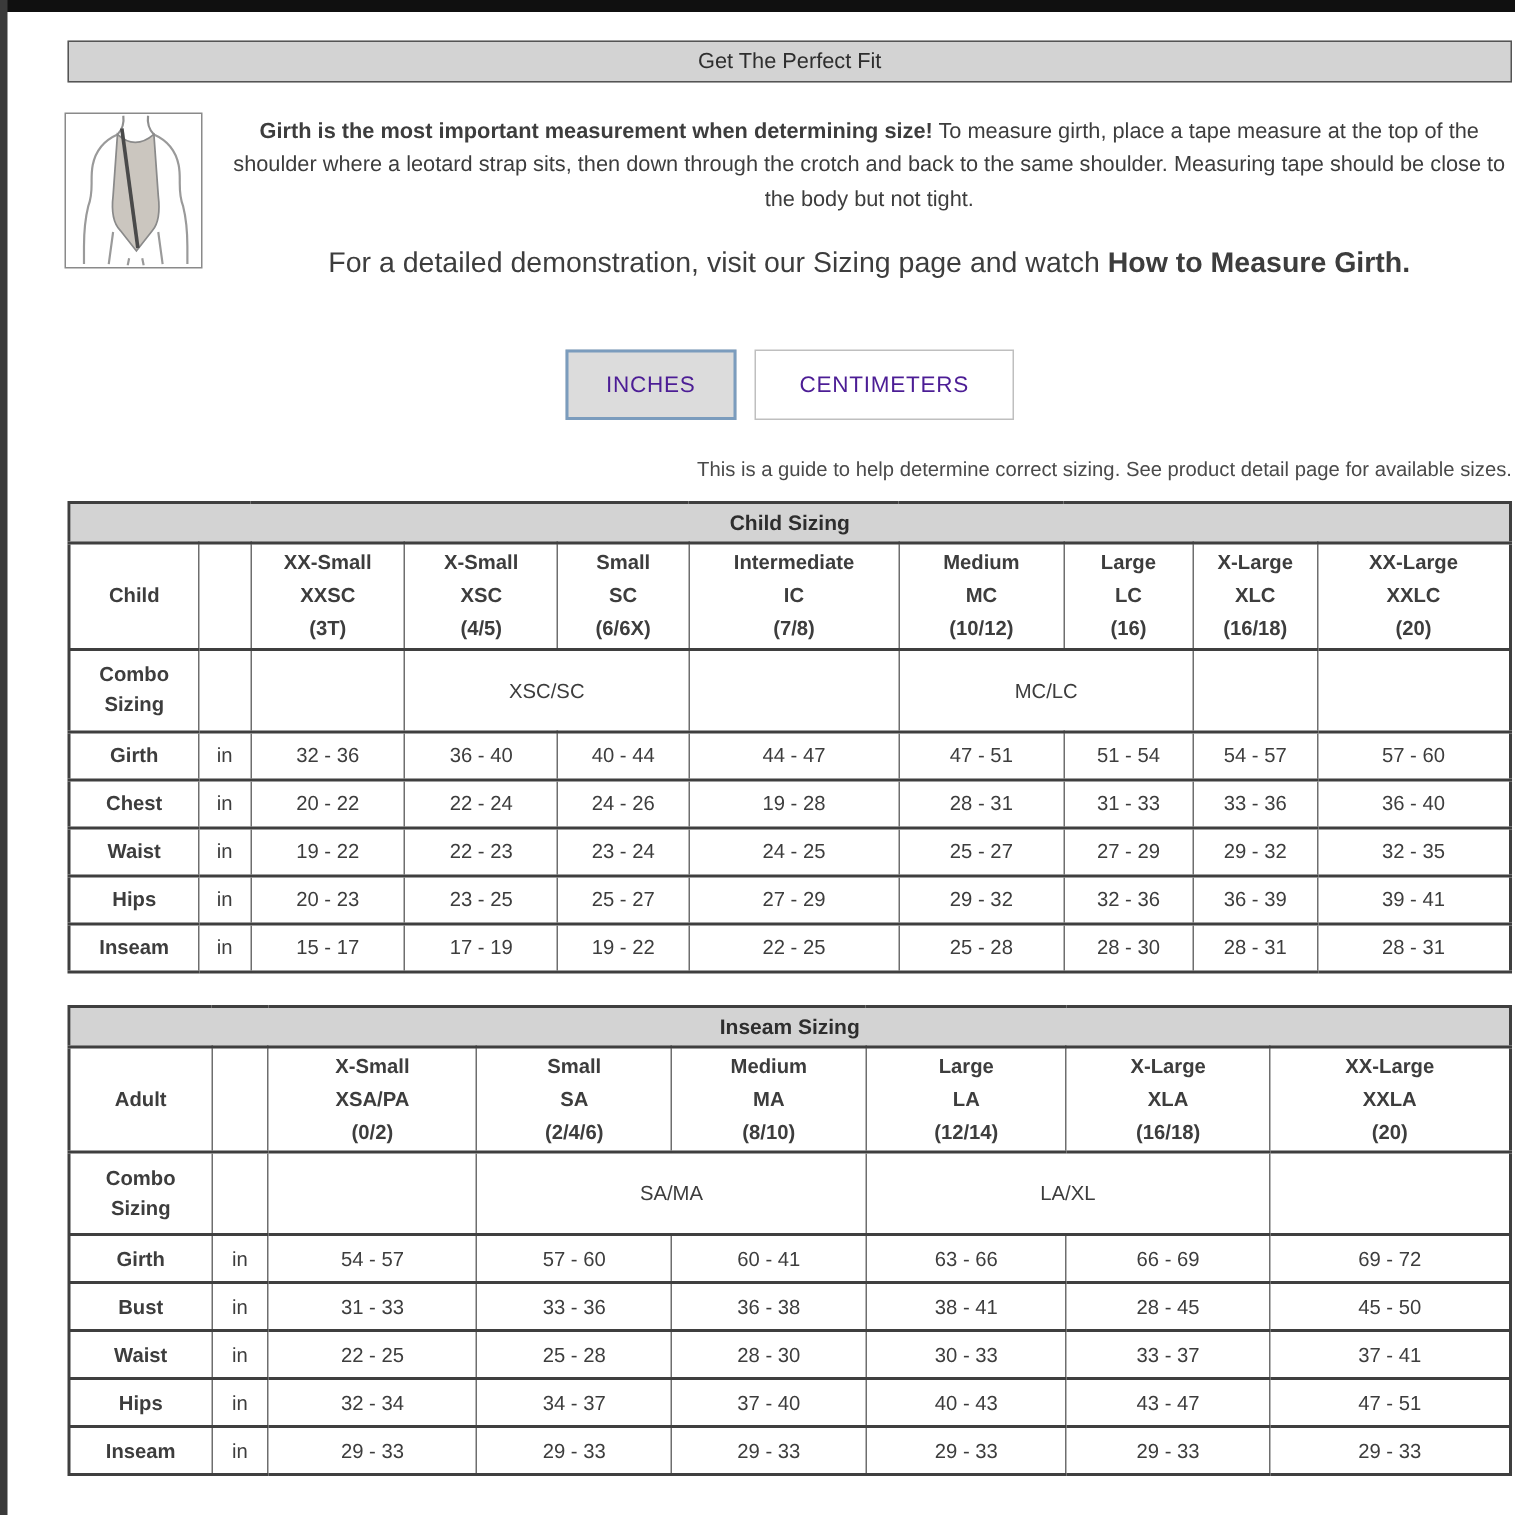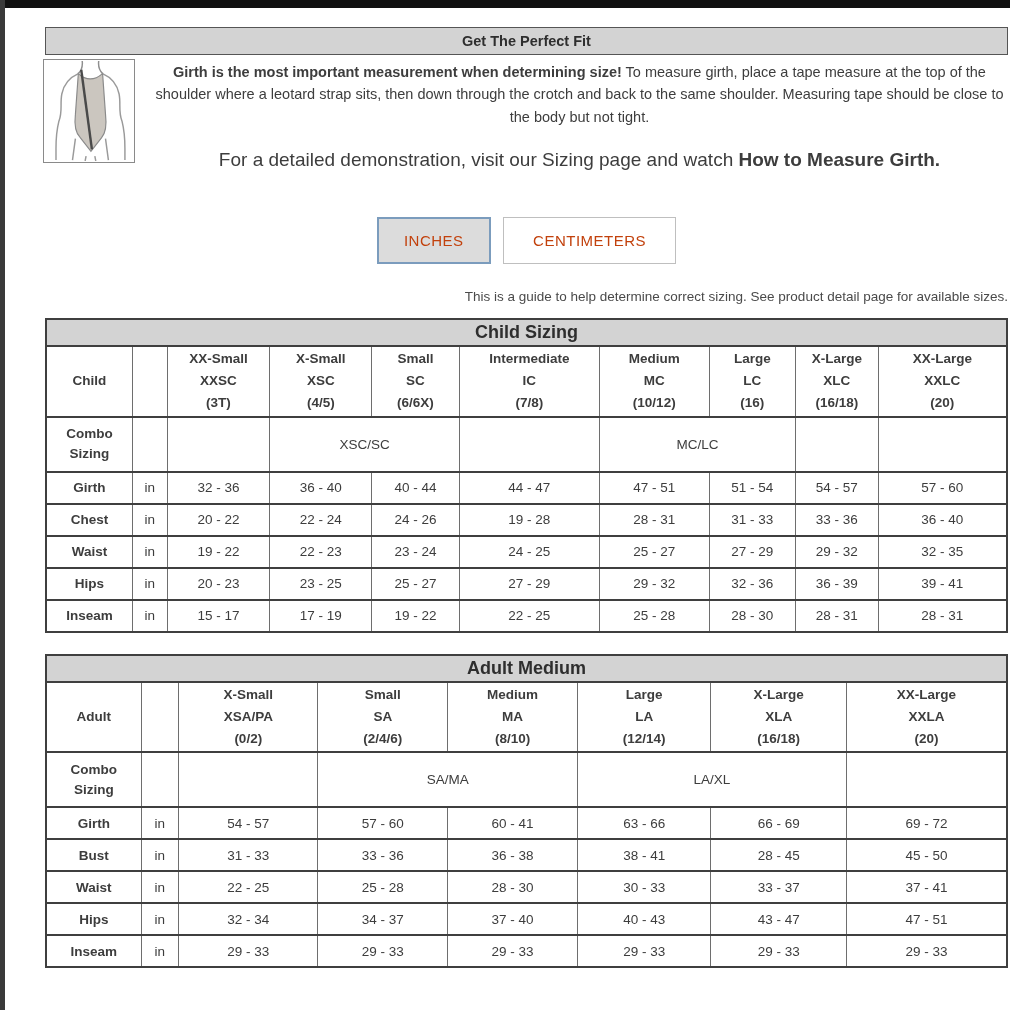--- a/index.html
+++ b/index.html
@@ -13,35 +13,35 @@
   body{
     width:1010px;height:1010px;position:relative;background:#ffffff;
     font-family:"Liberation Sans", sans-serif;color:var(--text);overflow:hidden;
   }
   .top-edge{position:absolute;left:0;top:0;width:1010px;height:8px;background:#101010;}
   .left-edge{position:absolute;left:0;top:0;width:5px;height:1010px;background:#3a3a3a;}
   .page{position:absolute;left:45px;top:8px;width:963px;}
 
   .title-bar{
     margin-top:19px;height:28px;line-height:26px;background:var(--band-bg);
-    border:1px solid #555;text-align:center;font-weight:bold;font-size:14.5px;color:#2e2e2e;
-  }
-
-  .intro{display:flex;margin-top:4px;}
+    border:1px solid #555;text-align:center;font-weight:normal;font-size:14.5px;color:#2e2e2e;
+  }
+
+  .intro{display:flex;margin-top:20px;}
   .figure-box{
     width:92px;height:104px;border:1px solid #8a8a8a;background:#fff;flex:0 0 auto;
     display:flex;align-items:center;justify-content:center;margin-left:-2px;
   }
   .intro-text{flex:1;padding:2px 4px 0 20px;font-size:14.5px;line-height:1.55;text-align:center;}
   .demo-line{margin-top:17px;font-size:19px;text-align:center;}
   b.inline{font-weight:bold;}
 
   .unit-toggle{margin-top:42px;text-align:center;}
   .btn{
-    display:inline-block;font-size:15px;letter-spacing:0.5px;color:#c2410c;
+    display:inline-block;font-size:15px;letter-spacing:0.5px;color:#4c1d95;
     text-align:center;cursor:pointer;vertical-align:middle;
   }
   .btn-selected{
     background:#dcdcdc;border:2px solid #7b9cbd;padding:13px 25px;margin-right:8px;
   }
   .btn-plain{
     background:#ffffff;border:1px solid #bfbfbf;padding:14px 29px;
   }
 
   .guide-note{margin-top:25px;text-align:right;font-size:13.5px;color:#4a4a4a;}
@@ -51,21 +51,21 @@
     border:2px solid var(--grid-dark);margin-top:14px;
   }
   table.size-table + table.size-table{margin-top:21px;}
   .size-table th,.size-table td{
     border:1px solid var(--grid-mid);border-top-width:2px;border-bottom-width:2px;
     border-top-color:var(--grid-dark);border-bottom-color:var(--grid-dark);
     text-align:center;vertical-align:middle;font-size:13.5px;color:var(--text);
     padding:1px 2px;overflow:hidden;
   }
   .size-table .band{
-    background:var(--band-bg);font-weight:bold;font-size:18px;height:27px;color:#2e2e2e;margin-top:48px;
+    background:var(--band-bg);font-weight:bold;font-size:14px;height:27px;color:#2e2e2e;margin-top:48px;
   }
   .row-size-header th{height:62px;font-weight:bold;line-height:1.65;}
   .row-size-header th.corner{font-weight:bold;}
   .row-combo th,.row-combo td{height:55px;}
   .row-combo th{font-weight:bold;line-height:1.5;}
   .row-data th,.row-data td{height:32px;}
   .row-data th{font-weight:bold;}
 </style>
 </head>
 <body>
@@ -243,21 +243,21 @@
         <col style="width: 3.9%;">
         <col style="width: 14.5%;">
         <col style="width: 13.5%;">
         <col style="width: 13.5%;">
         <col style="width: 13.9%;">
         <col style="width: 14.1%;">
         <col style="width: 16.7%;">
       </colgroup>
       <tbody>
         <tr>
-          <th class="band" colspan="8">Adult Medium</th>
+          <th class="band" colspan="8">Inseam Sizing</th>
         </tr>
         <tr class="row-size-header">
           <th class="corner">Adult</th>
           <th></th>
           <th>
             <div>X-Small</div>
             <div>XSA/PA</div>
             <div>(0/2)</div>
           </th>
           <th>

